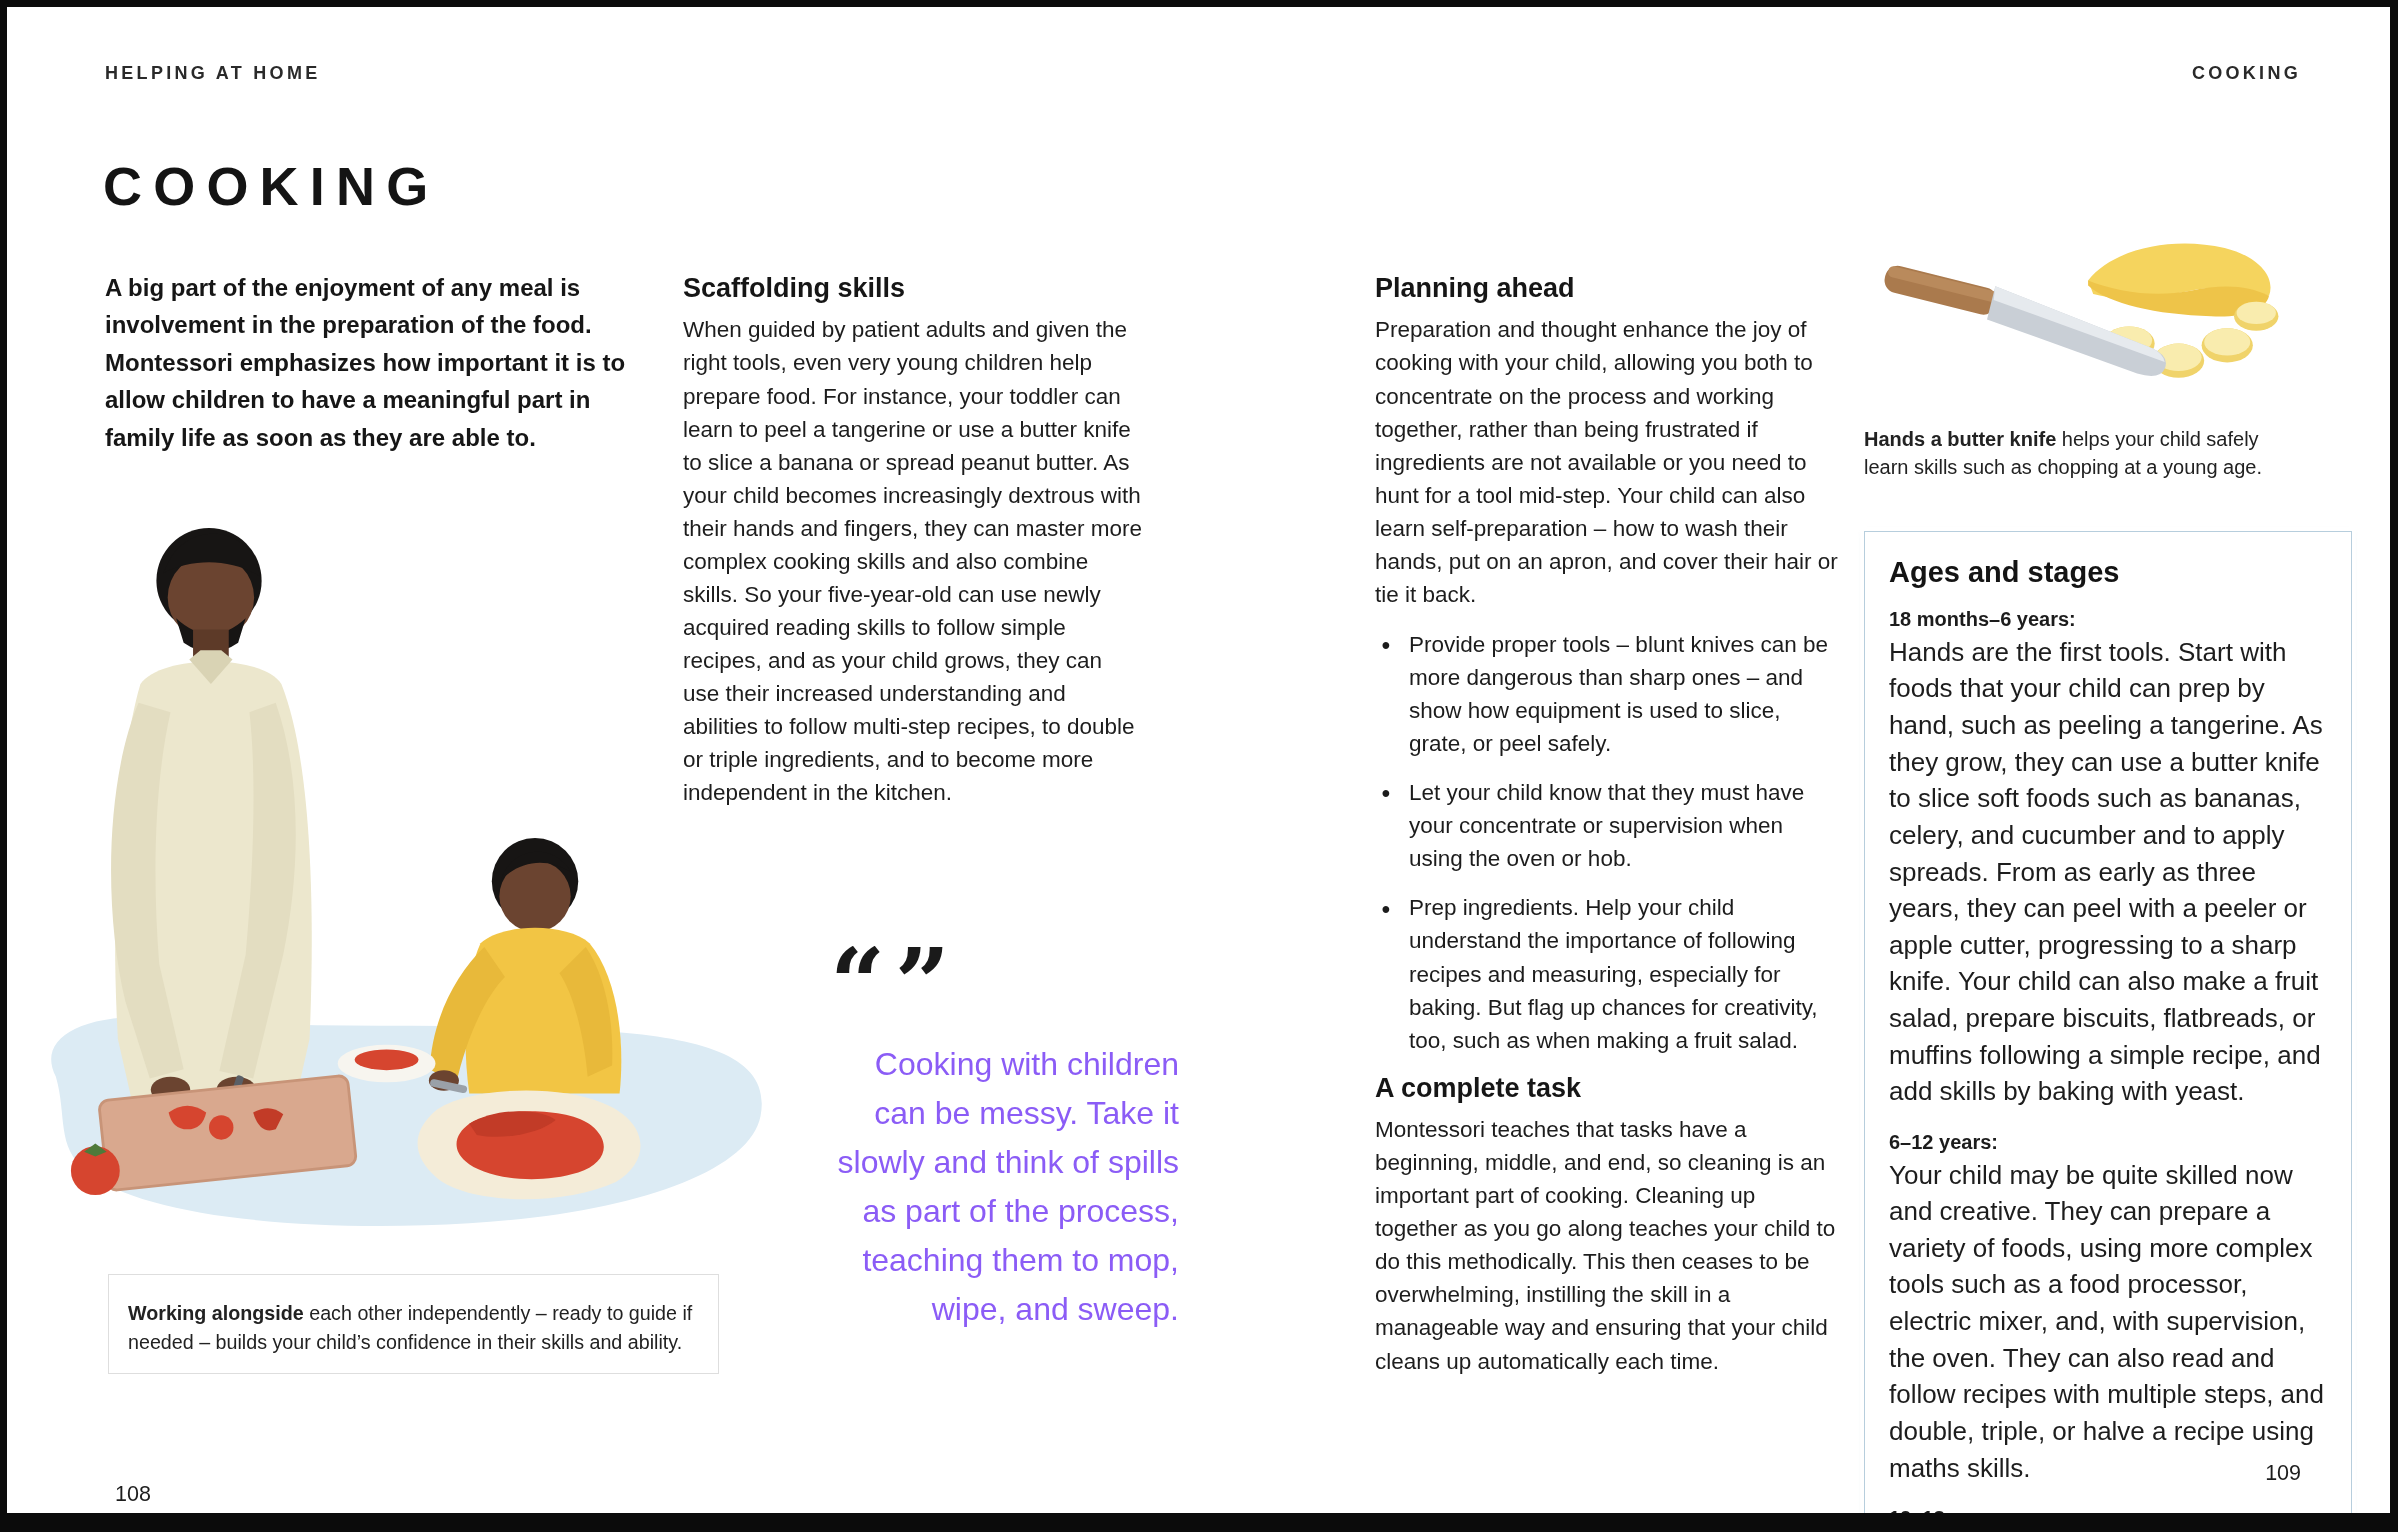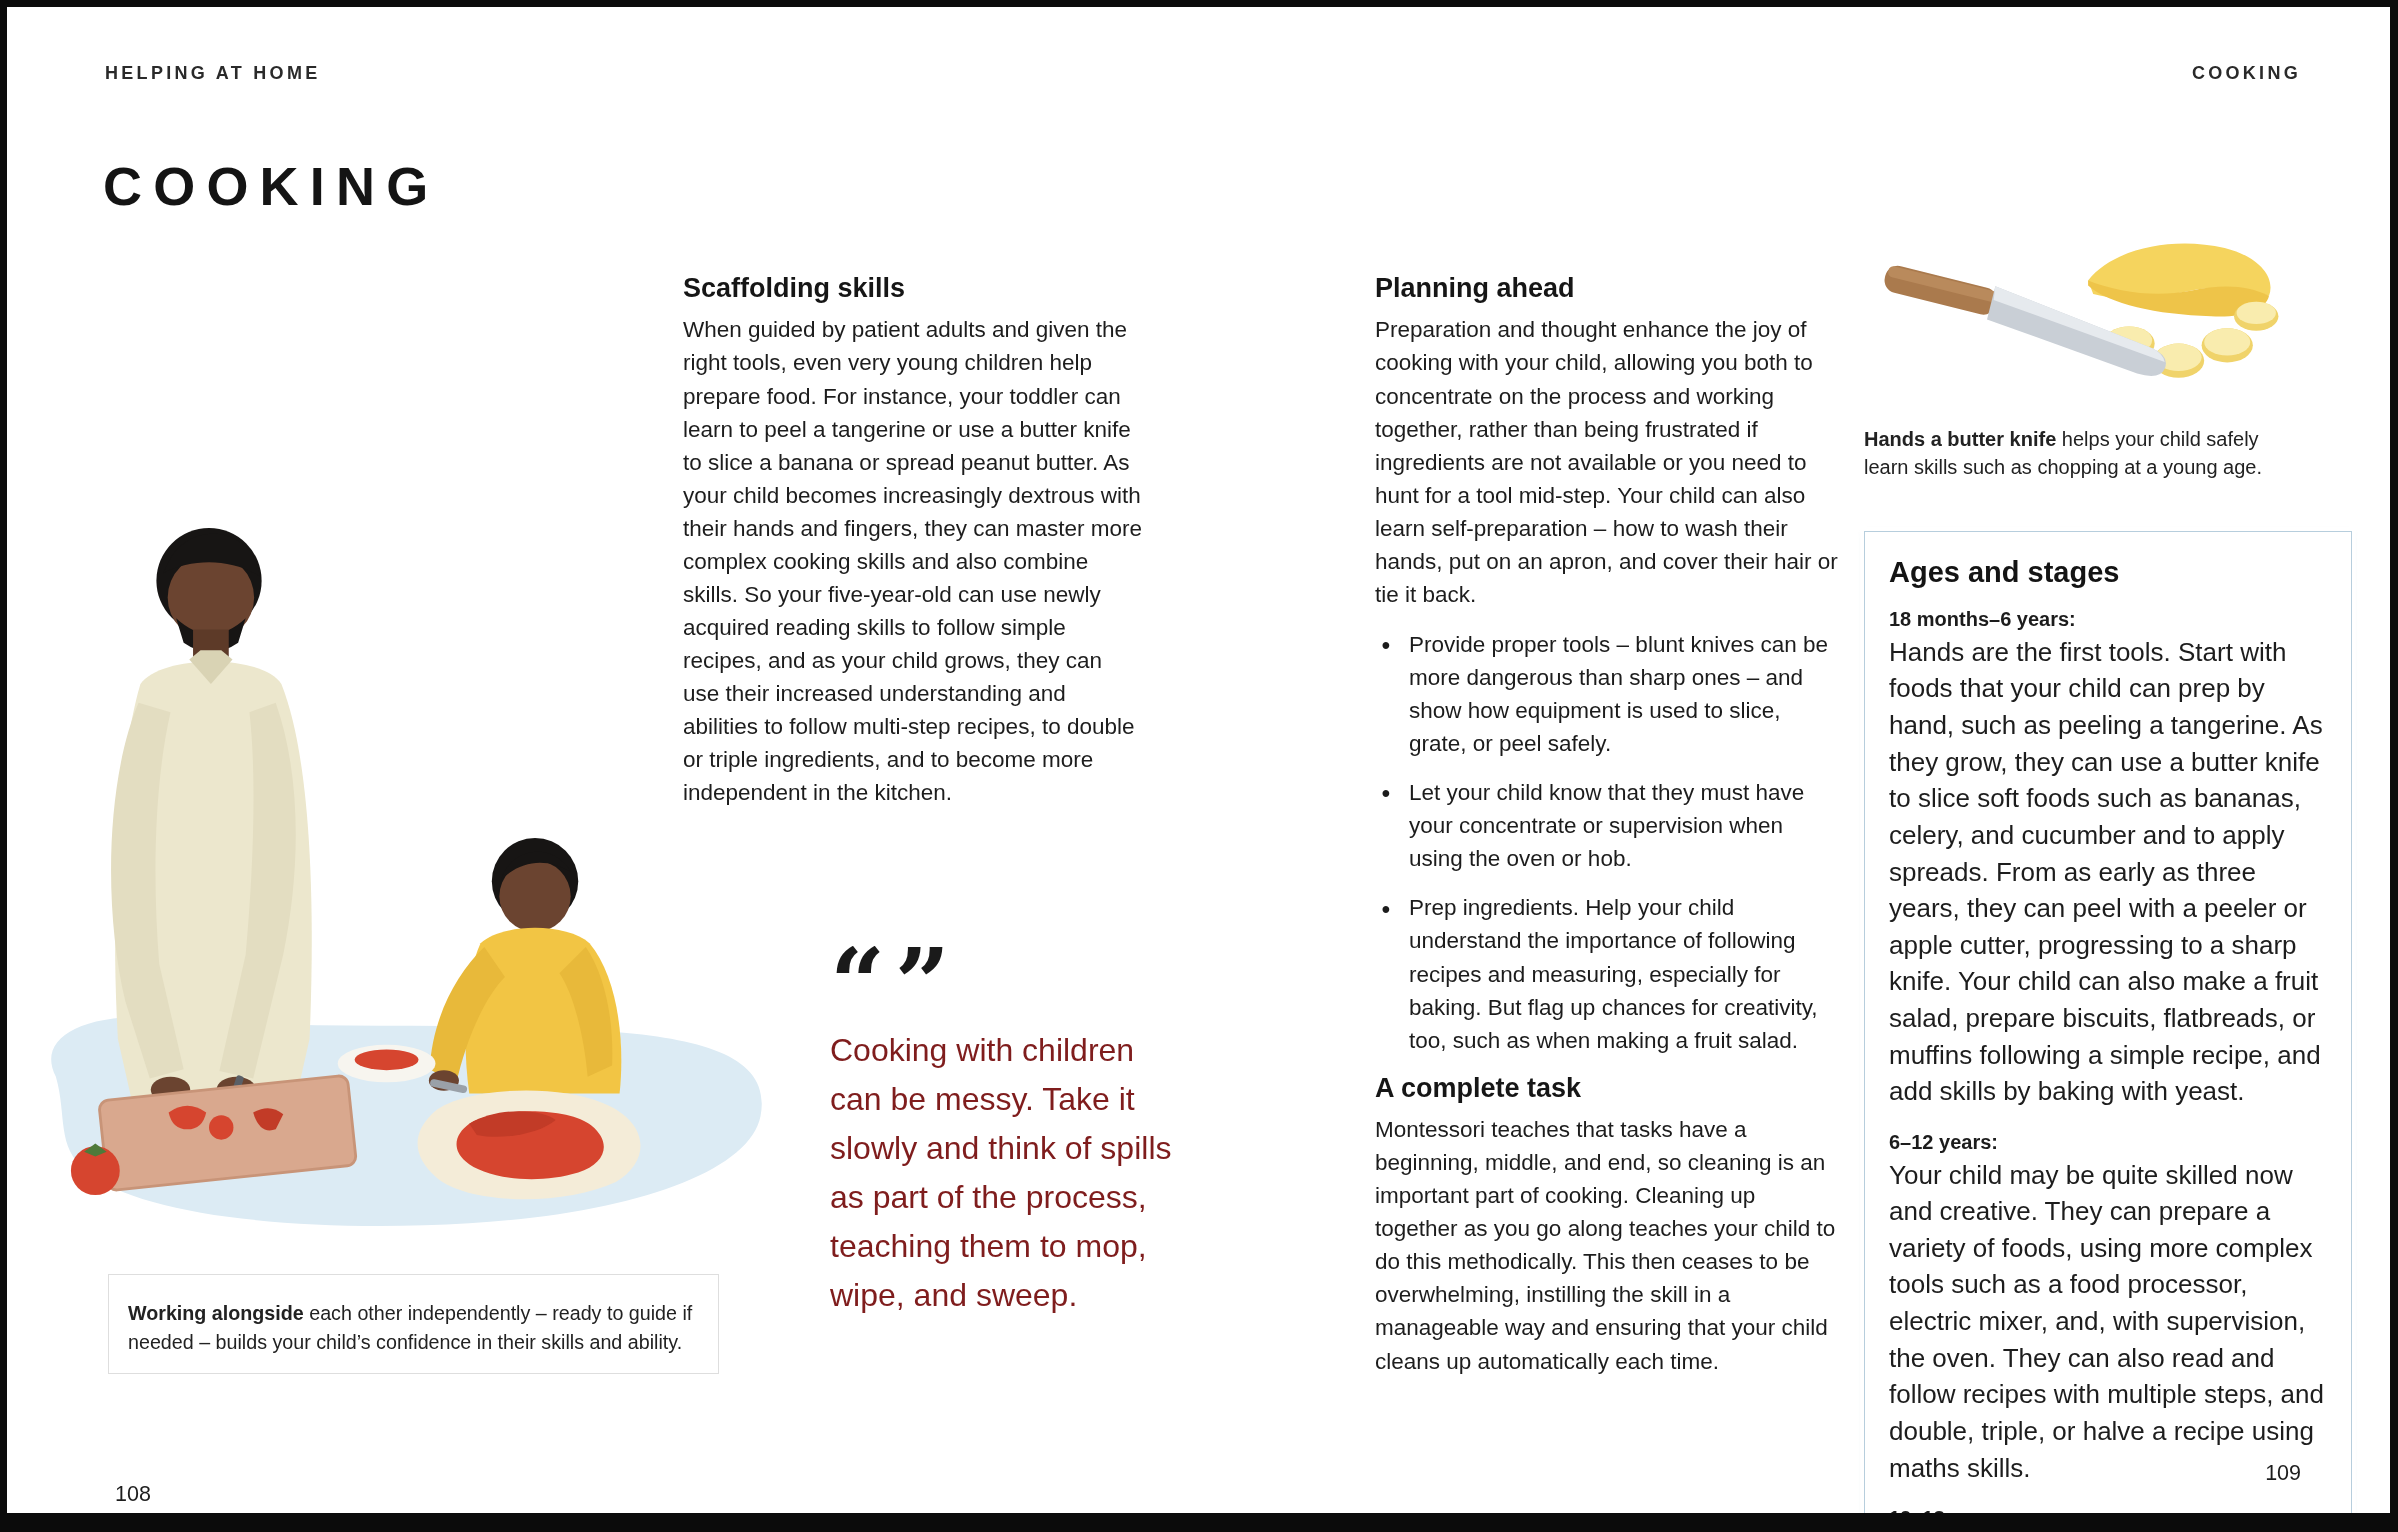--- a/index.html
+++ b/index.html
@@ -30,21 +30,21 @@
   .col { position:absolute; }
   .col-scaffold { left:676px; top:266px; width:461px; }
   .col-planning { left:1368px; top:266px; width:463px; }
   .col-right    { left:1857px; top:219px; width:450px; }
 
   h2.section { font-size:27px; font-weight:700; margin-bottom:9.4px; color:#161616; }
   p.body { font-size:22.5px; line-height:1.47; color:#1d1d1d; }
 
   .pullquote { position:absolute; left:823px; top:939px; width:349px; }
   .qmarks { font-family:"DejaVu Serif", serif; font-size:96px; font-weight:700; color:#1a1a1a; letter-spacing:9.4px; line-height:0.8; height:79px; overflow:hidden; }
-  .pq-text { margin-top:1px; font-size:32px; line-height:1.53; color:#7f1d1d; }
+  .pq-text { margin-top:15px; font-size:32px; line-height:1.53; color:#8b5cf6;text-align:right; }
 
   ul.bullets { list-style:none; margin-top:17px; }
   ul.bullets li { position:relative; padding-left:34px; margin-bottom:16px; font-size:22.5px; line-height:1.47; }
   ul.bullets li::before { content:"\2022"; position:absolute; left:6.6px; top:-0.9px; font-size:25px; }
   h2.second { margin-top:15px; }
 
   .knife-svg { display:block; width:408px; height:184px; margin-left:9.4px; }
   .knife-caption { margin-top:15px; font-size:20px; line-height:1.42; width:420px; color:#222; }
 
   .ages-box {
@@ -67,20 +67,21 @@
 </head>
 <body>
 
 <div class="spread">
 
   <div class="running left">HELPING AT HOME</div>
   <div class="running right">COOKING</div>
 
   <h1 class="main-title">COOKING</h1>
 
+  <p class="intro">A big part of the enjoyment of any meal is involvement in the preparation of the food. Montessori emphasizes how important it is to allow children to have a meaningful part in family life as soon as they are able to.</p>
 
   <figure class="fig-main">
     <svg viewBox="0 0 800 810" aria-hidden="true">
 
       <path d="M30 600 C 8 558 60 528 160 538 C 300 552 470 540 620 552 C 722 560 792 580 780 642 C 768 702 640 746 470 756 C 300 766 120 750 62 700 C 30 674 42 642 30 600 Z" fill="#dcebf4"></path>
 
       <g>
         <circle cx="193" cy="72" r="56" fill="#171514"></circle>
         <circle cx="195" cy="90" r="46" fill="#6b4430"></circle>
         <path d="M150 52 a52 52 0 0 1 92 -4 l6 20 c-32 -20 -72 -20 -104 -4 Z" fill="#171514"></path>

